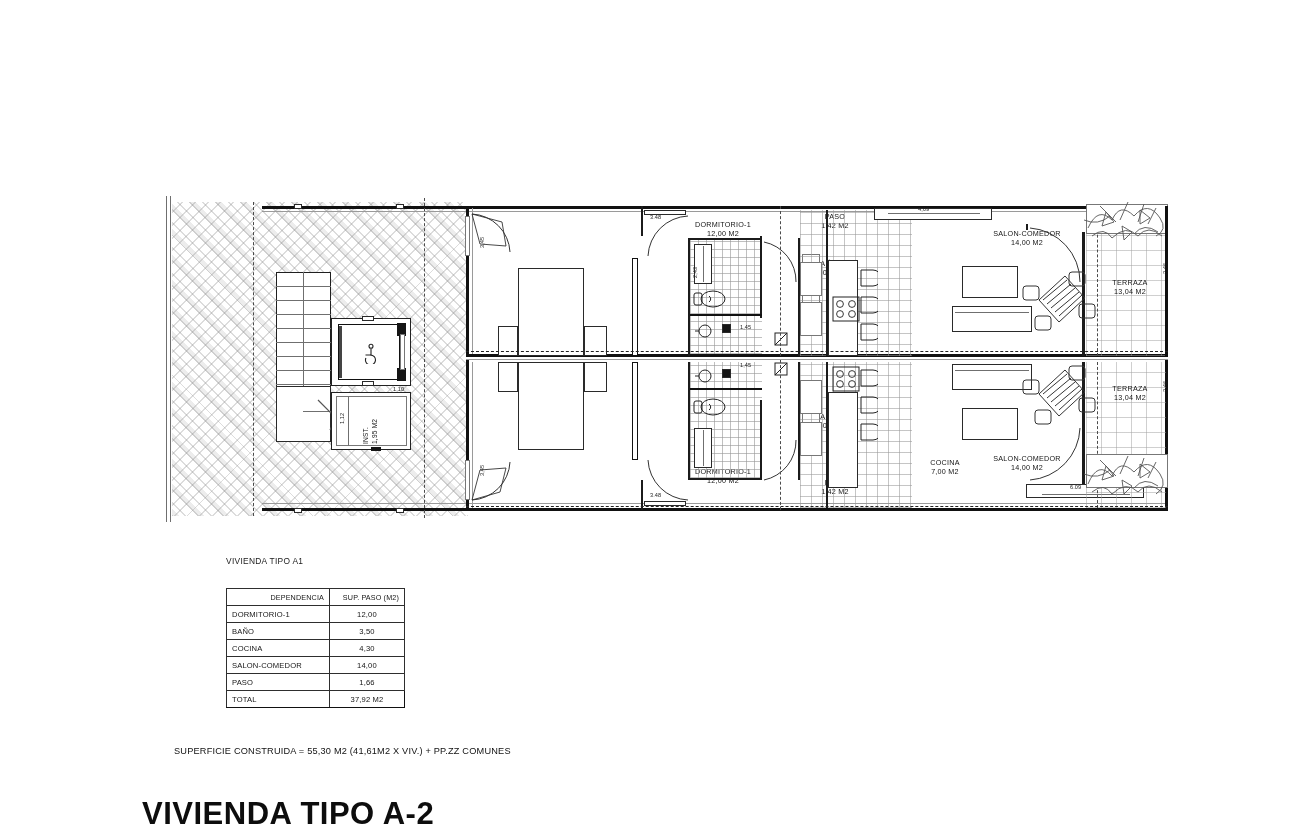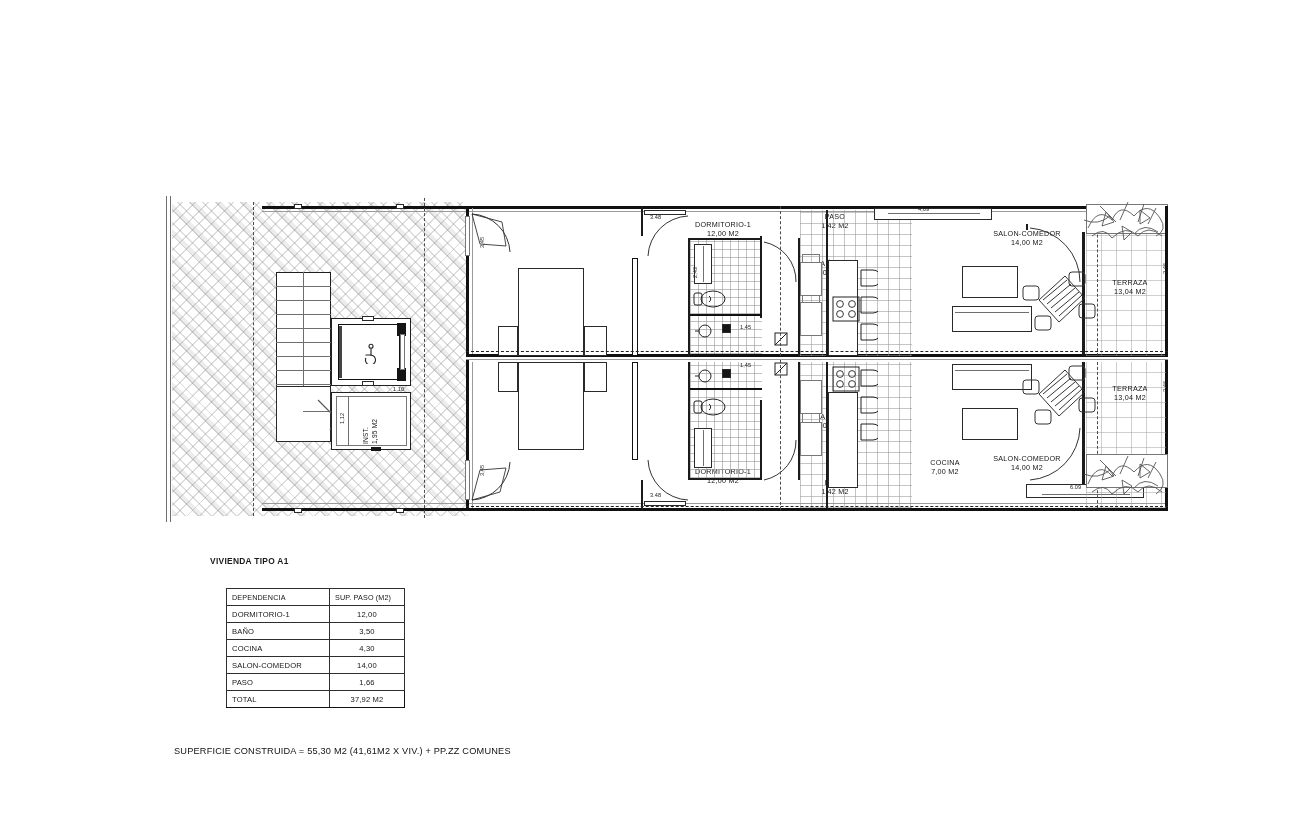--- a/index.html
+++ b/index.html
@@ -60,31 +60,31 @@
   .rlab{position:absolute;text-align:center;line-height:1.25;
         font-size:7.2px;letter-spacing:.25px;color:#141414;white-space:nowrap;}
   .rlab .n{display:block;}
   .rlab .a{display:block;}
   .dim{position:absolute;font-size:5.6px;color:#1d1d1d;white-space:nowrap;letter-spacing:.1px;}
   .dim.v{transform-origin:0 0;transform:rotate(-90deg);}
   .vtxt{position:absolute;transform-origin:0 0;transform:rotate(-90deg);
         font-size:6.6px;white-space:nowrap;color:#141414;letter-spacing:.2px;}
 
   
-  #tbl-title{position:absolute;left:210px;top:556px;font-size:8.4px;font-weight:bold;letter-spacing:.3px;}
+  #tbl-title{position:absolute;left:226px;top:556px;font-size:8.4px;font-weight:normal;letter-spacing:.3px;}
   table.sched{
     position:absolute;left:226px;top:588px;border-collapse:collapse;background:#fff;
   }
   table.sched td{
     border:1px solid #2e2e2e;height:16px;font-size:7.6px;padding:0 5px;letter-spacing:.15px;
     color:#141414;
   }
   table.sched td.k{width:92px;text-align:left;}
   table.sched td.v{width:64px;text-align:center;}
-  table.sched tr.hdr td{text-align:left;font-size:7.2px;}
+  table.sched tr.hdr td{text-align:right;font-size:7.2px;}
   table.sched tr.total td{border-top:1.6px solid #111;border-bottom:1.6px solid #111;}
   table.sched tr.total td.v{border:1.6px solid #111;font-weight:normal;}
   #built{position:absolute;left:174px;top:746px;font-size:9.2px;letter-spacing:.2px;color:#111;}
   #bigtitle{position:absolute;left:142px;top:796px;font-size:31px;font-weight:bold;letter-spacing:.5px;color:#0d0d0d;}
 </style>
 </head>
 <body>
 
 <div class="page">
 
@@ -473,14 +473,15 @@
       </tr>
       <tr class="total">
         <td class="k">TOTAL</td>
         <td class="v">37,92 M2</td>
       </tr>
     </tbody>
   </table>
 
   <div id="built">SUPERFICIE CONSTRUIDA = 55,30 M2 (41,61M2 X VIV.) + PP.ZZ COMUNES</div>
 
+  <div id="bigtitle">VIVIENDA TIPO A-2</div>
 
 </div>
 
 </body></html>

